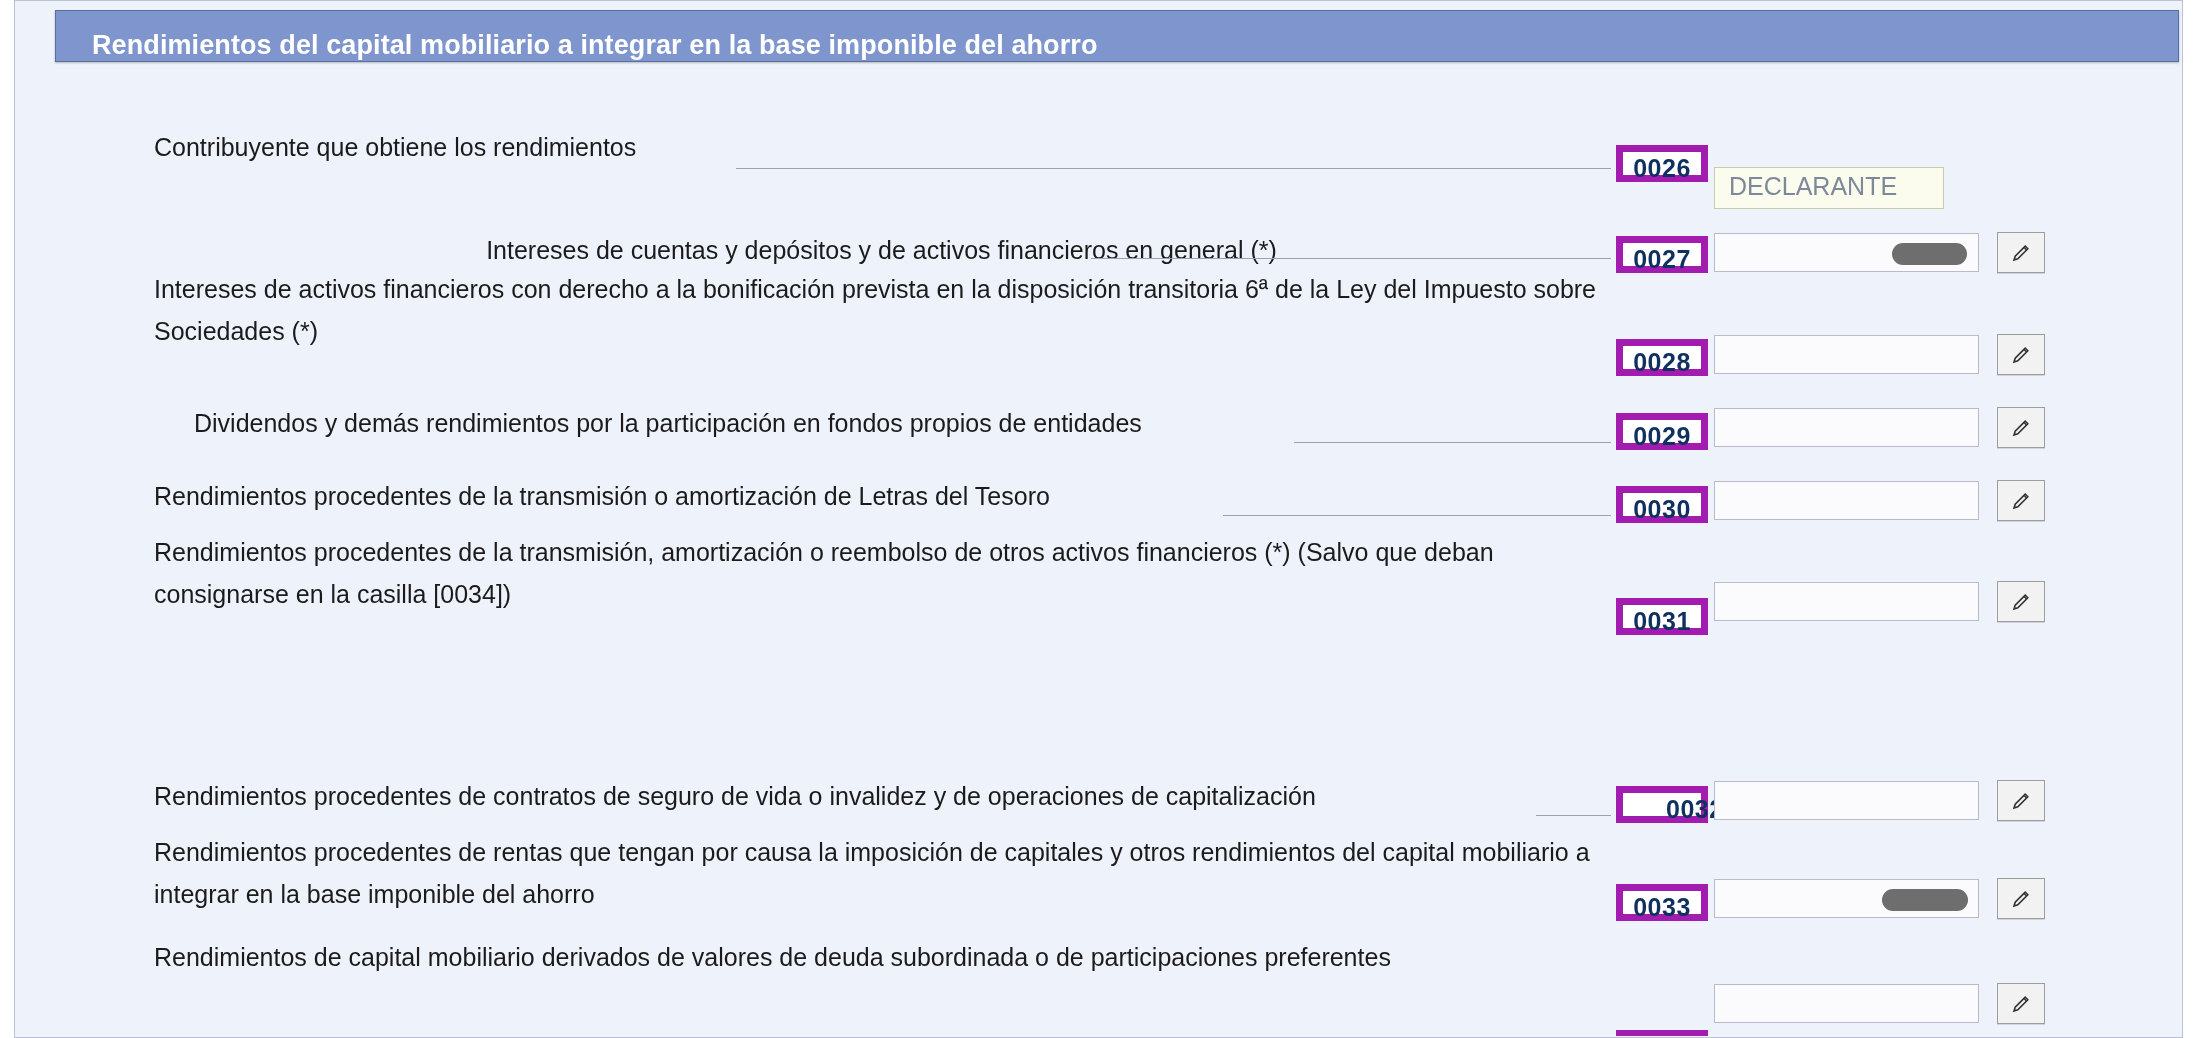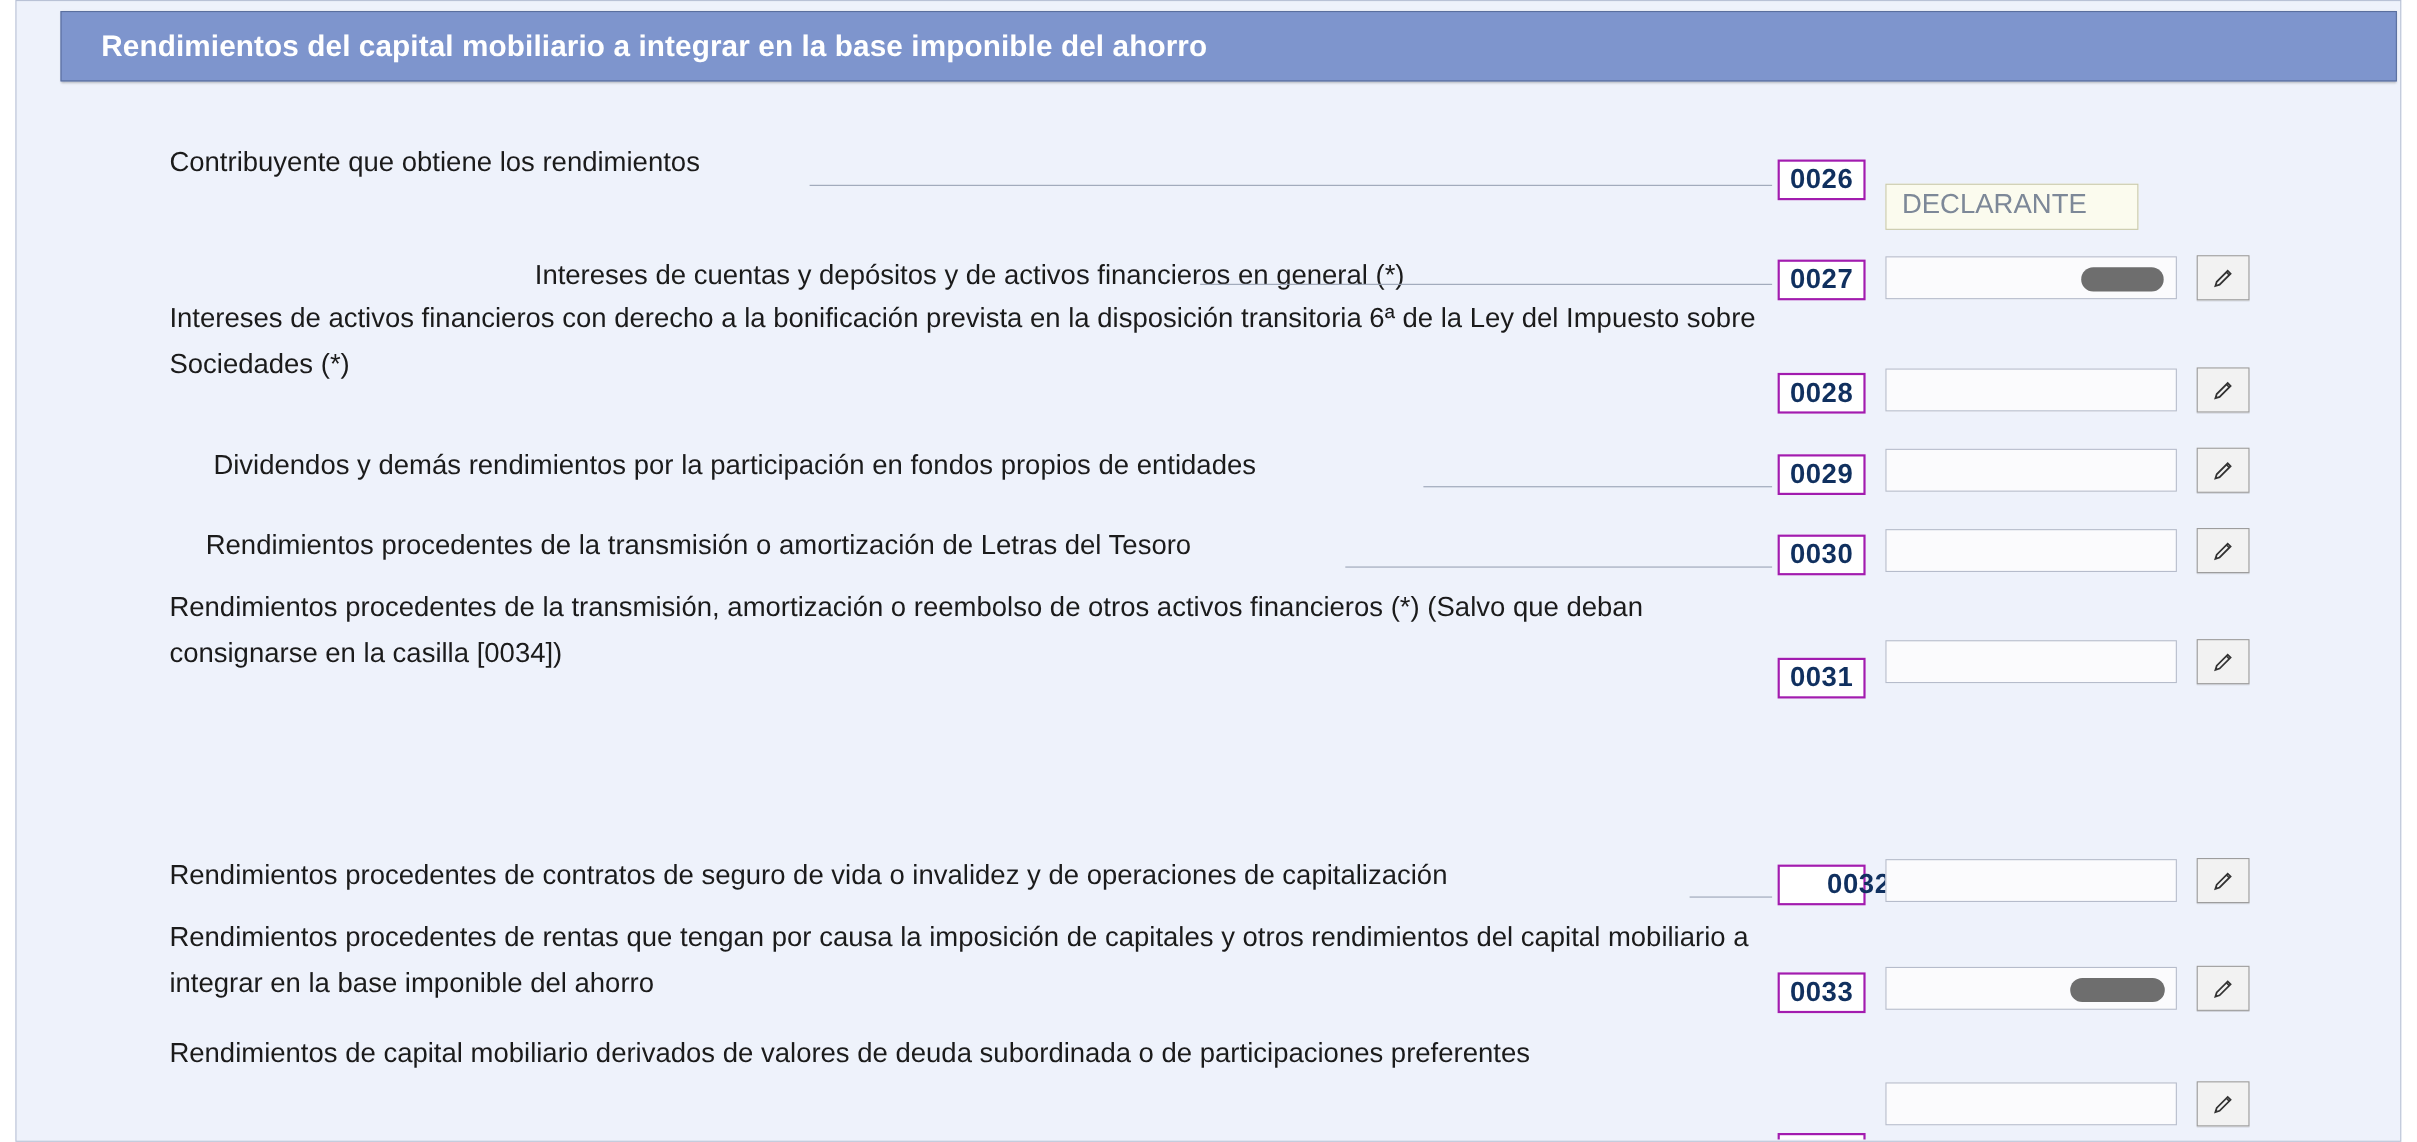--- a/index.html
+++ b/index.html
@@ -23,26 +23,26 @@
     background: #eef2fb;
     border: 1px solid #b9c2d6;
     box-sizing: border-box;
   }
 
   .title-bar {
     position: absolute;
     left: 40px;
     top: 9px;
     width: 2124px;
-    height: 64px;
+    height: 52px;
     background: #7e95cd;
     border: 1px solid #5a6f9e;
     box-sizing: border-box;
     display: flex;
-    align-items: center;
+    align-items: flex-end;
     box-shadow: 0 1px 2px rgba(0,0,0,0.25);
   }
   .title-bar .title-text {
     color: #ffffff;
     font-size: 27px;
     font-weight: bold;
     padding-left: 36px;
     letter-spacing: 0.1px;
     white-space: nowrap;
   }
@@ -75,24 +75,24 @@
   }
 
   .leader {
     position: absolute;
     border-bottom: 1px solid #9aa3b5;
     height: 0;
   }
 
   .box-code {
     position: absolute;
-    width: 80px;
+    width: 92px;
     height: 37px;
     background: #ffffff;
-    border: 2px solid #a21caf;
+    border: 7px solid #a21caf;
     box-sizing: border-box;
     color: #10305f;
     font-size: 25px;
     font-weight: bold;
     text-align: center;
     line-height: 32px;
     letter-spacing: 0.5px;
   }
 
   .field {
@@ -193,21 +193,21 @@
         <span>
           <svg width="22" height="22" viewBox="0 0 22 22">
             <path d="M4 18 L5.2 14.2 L15.2 4.2 L17.8 6.8 L7.8 16.8 Z" fill="none" stroke="#333" stroke-width="1.6"></path>
             <path d="M14 5.4 L16.6 8" stroke="#333" stroke-width="1.4"></path>
           </svg>
         </span>
       </div>
     </div>
 
     <div class="row">
-      <div class="row-label" style="top: 394px; margin-left: 33px;">Rendimientos procedentes de la transmisión o amortización de Letras del Tesoro</div>
+      <div class="row-label" style="top: 394px;">Rendimientos procedentes de la transmisión o amortización de Letras del Tesoro</div>
       <div class="leader" style="left: 1207px; top: 434px; width: 388px;"></div>
       <div class="box-code" style="left: 1600px; top: 405px;">0030</div>
       <div class="field" style="left: 1698px; top: 400px;"></div>
       <div class="pencil-btn" style="left: 1981px; top: 399px;">
         <span>
           <svg width="22" height="22" viewBox="0 0 22 22">
             <path d="M4 18 L5.2 14.2 L15.2 4.2 L17.8 6.8 L7.8 16.8 Z" fill="none" stroke="#333" stroke-width="1.6"></path>
             <path d="M14 5.4 L16.6 8" stroke="#333" stroke-width="1.4"></path>
           </svg>
         </span>

